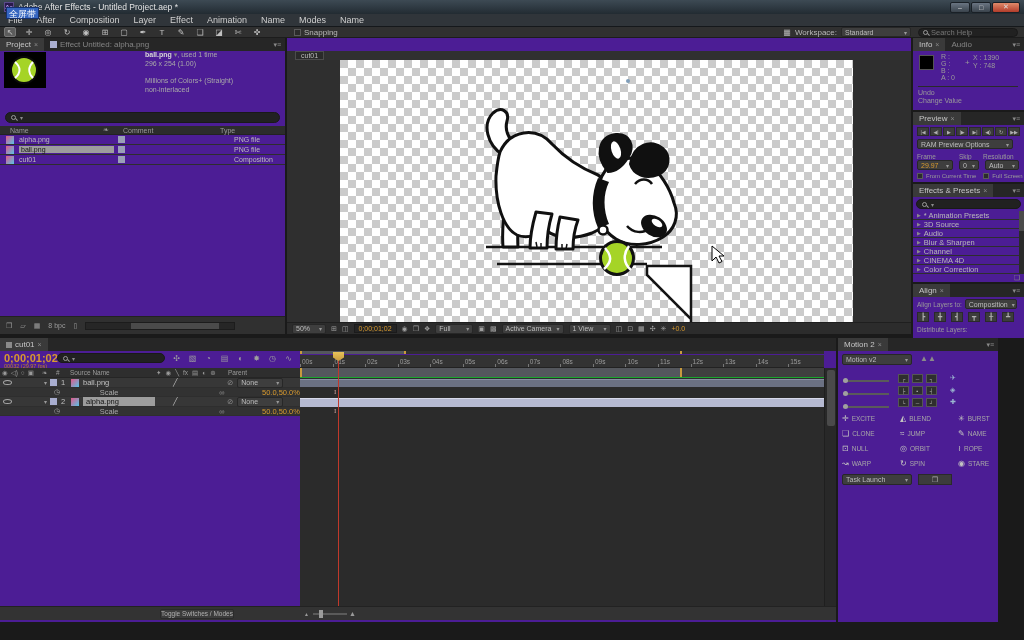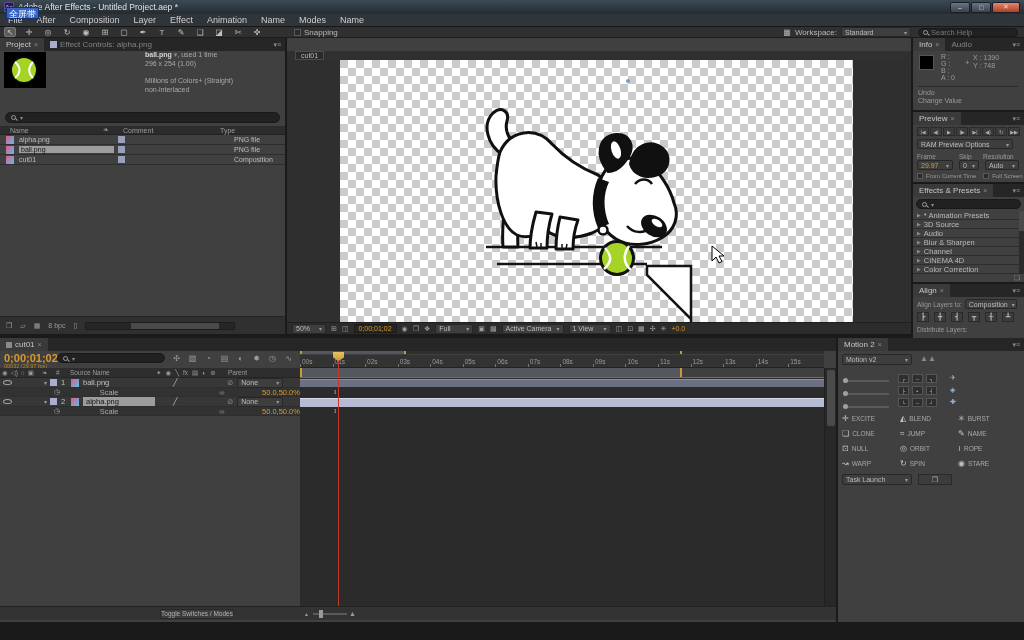--- a/index.html
+++ b/index.html
@@ -21,21 +21,21 @@
   #ime{left:6px;top:7px;background:#3565c0;border:1px solid #16306e;color:#fff;font-size:9px;
        padding:0 2px;height:12px;line-height:12px;z-index:50;}
   #menubar{left:0;top:14px;width:1024px;height:13px;background:#30353a;border-bottom:1px solid #15181b;
            display:flex;align-items:center;gap:14px;padding:0 8px;color:#cfcfcf;font-size:9px;}
   #toolbar{left:0;top:27px;width:1024px;height:11px;background:#303030;border-bottom:1px solid #1c1c1c;
            display:flex;align-items:center;gap:7px;padding:0 4px;font-size:8px;color:#b8b8b8;}
   .tool{width:12px;height:10px;display:flex;align-items:center;justify-content:center;font-size:8px;color:#c0c0c0;}
   .tool.active{background:#5c5c5c;border:1px solid #777;border-radius:2px;}
 
   
-  .panel{position:absolute;background:#404040;}
+  .panel{position:absolute;background:#4c1d95;}
   .tabs{height:13px;background:#262626;display:flex;align-items:stretch;font-size:8px;color:#848484;}
   .tab{padding:0 6px;display:flex;gap:3px;align-items:center;white-space:nowrap;}
   .tab.active{background:#3a3a3a;color:#c6c6c6;}
   .tab .x{color:#8a8a8a;font-size:7px;}
   .pmenu{margin-left:auto;padding:0 4px;color:#8a8a8a;font-size:7px;display:flex;align-items:center;gap:2px;}
   .chip{width:7px;height:7px;display:inline-block;background:#a9aed0;}
   .dd{background:#3e3e3e;border:1px solid #272727;border-radius:2px;font-size:7px;color:#bdbdbd;
       display:inline-flex;align-items:center;padding:0 3px;height:10px;white-space:nowrap;}
   .dd::after{content:"▾";font-size:6px;color:#999;margin-left:auto;padding-left:4px;}
   .well{background:#212121;border:1px solid #191919;border-radius:6px;}
@@ -147,21 +147,21 @@
   </div>
 
   <div id="project" class="panel" style="left:0;top:38px;width:285px;height:296px;">
     <div class="tabs">
       <span class="tab active">
         <span>Project</span>
           <span class="x">×</span>
       </span>
       <span class="tab">
         <span class="chip"></span>
-        <span>Effect Controls: alpha.png</span>
+        <span>Effect Untitled: alpha.png</span>
       </span>
       <span class="pmenu">▾≡</span>
     </div>
 
     <div class="abs" style="left:4px;top:14px;width:42px;height:36px;background:#000;">
       <svg width="42" height="36" viewBox="0 0 42 36">
         <circle cx="20" cy="18" r="13" fill="#a5d426" stroke="#0a0a0a" stroke-width="2"></circle>
         <path d="M11,10 C17,15 17,21 11,26" fill="none" stroke="#fff" stroke-width="2"></path>
         <path d="M29,10 C24,15 24,21 29,26" fill="none" stroke="#fff" stroke-width="2"></path>
       </svg>
@@ -541,21 +541,21 @@
     <div class="abs flex" style="left:0;top:268px;width:836px;height:14px;background:#333;border-top:1px solid #222;">
       <span class="ibtn" style="margin-left:160px;width:74px;height:10px;font-size:6.5px;border-radius:2px;">Toggle Switches / Modes</span>
       <span style="margin-left:70px;font-size:5px;color:#9a9a9a;">▲</span>
       <span class="abs" style="left:313px;top:6px;width:34px;height:2px;background:#5a5a5a;">
         <span style="position:absolute;left:6px;top:-3px;width:4px;height:8px;background:#9a9a9a;"></span>
       </span>
       <span style="margin-left:40px;font-size:7px;color:#9a9a9a;">▲</span>
     </div>
   </div>
 
-  <div id="motion" class="panel" style="left:838px;top:338px;width:186px;height:284px;">
+  <div id="motion" class="panel" style="left:838px;top:338px;width:160px;height:284px;">
     <div class="tabs">
       <span class="tab active">
           <span>Motion 2</span>
           <span class="x">×</span>
         </span>
       <span class="pmenu">▾≡</span>
     </div>
     <span class="dd abs" style="left:4px;top:16px;width:70px;height:11px;">Motion v2</span>
     <span class="abs" style="left:82px;top:16px;font-size:8px;color:#8a8a8a;">▲▲</span>
 

